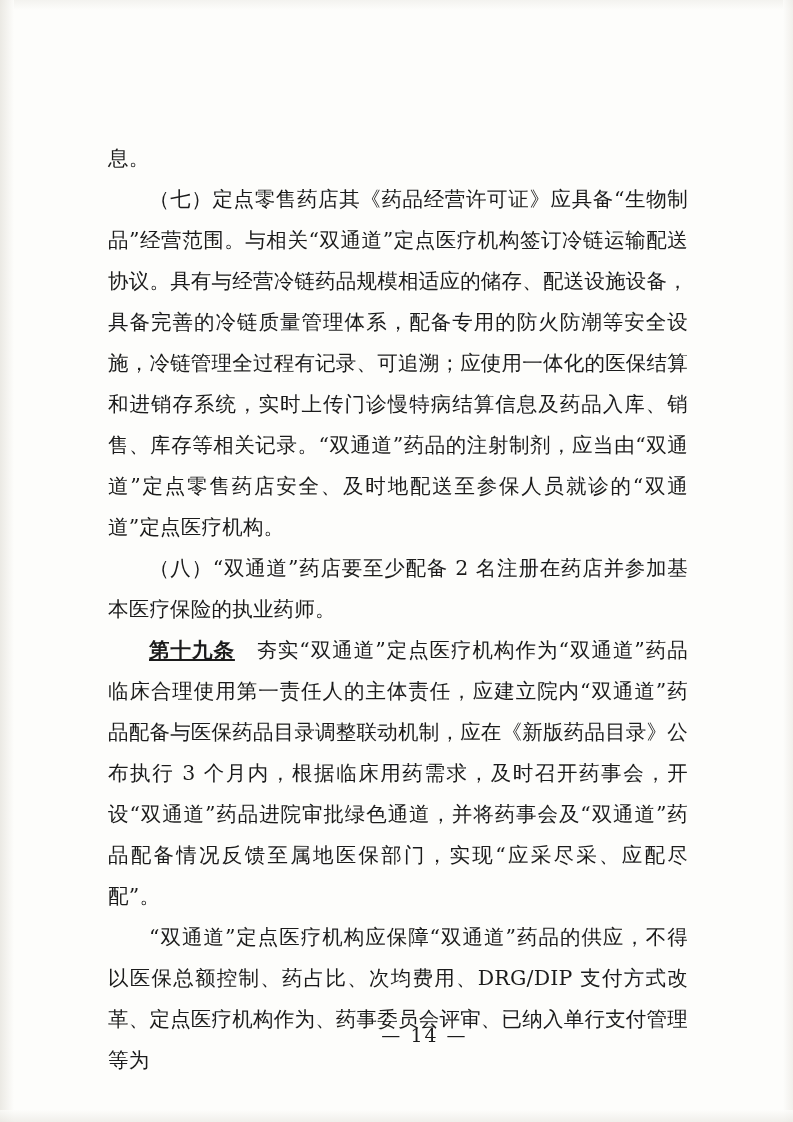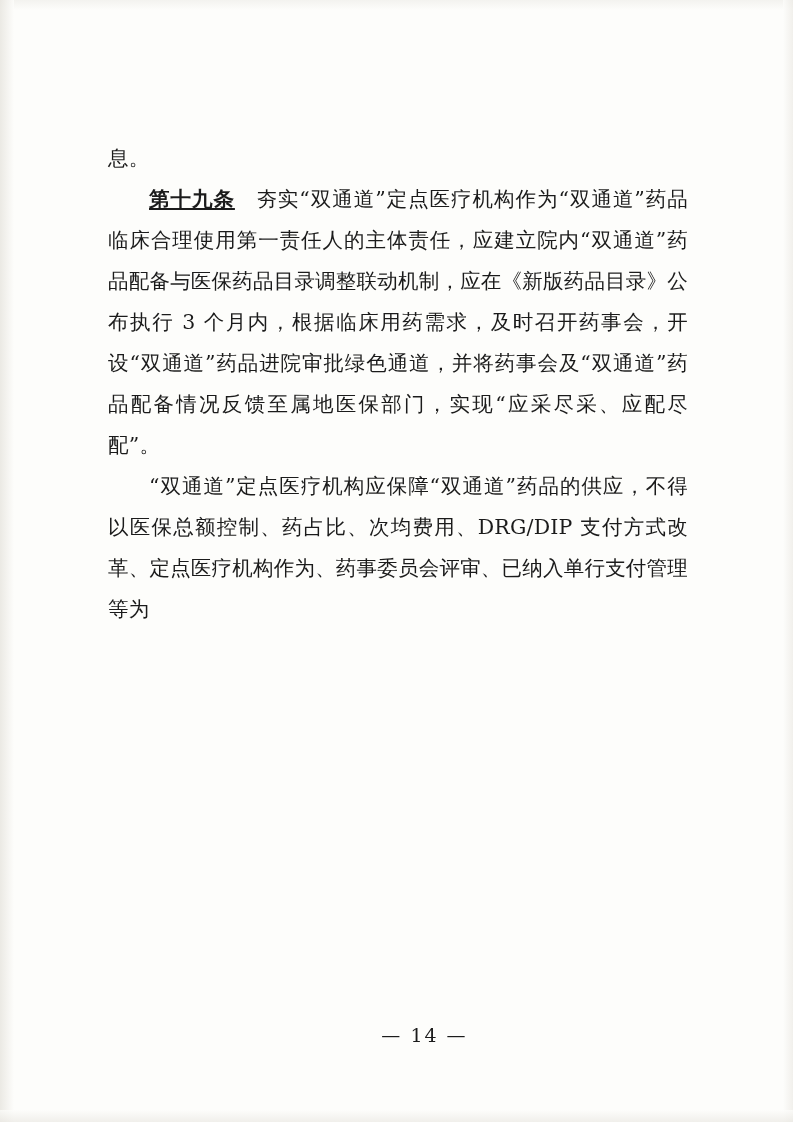--- a/index.html
+++ b/index.html
@@ -104,21 +104,23 @@
 
   <div class="edge-shade-top"></div>
   <div class="edge-shade-left"></div>
   <div class="edge-shade-right"></div>
   <div class="edge-shade-bottom"></div>
 
   <div class="content">
 
     <p class="para indent0">息。</p>
 
+    <p class="para indent2">（七）定点零售药店其《药品经营许可证》应具备“生物制品”经营范围。与相关“双通道”定点医疗机构签订冷链运输配送协议。具有与经营冷链药品规模相适应的储存、配送设施设备，具备完善的冷链质量管理体系，配备专用的防火防潮等安全设施，冷链管理全过程有记录、可追溯；应使用一体化的医保结算和进销存系统，实时上传门诊慢特病结算信息及药品入库、销售、库存等相关记录。“双通道”药品的注射制剂，应当由“双通道”定点零售药店安全、及时地配送至参保人员就诊的“双通道”定点医疗机构。</p>
 
+    <p class="para indent2">（八）“双通道”药店要至少配备 2 名注册在药店并参加基本医疗保险的执业药师。</p>
 
     <p class="para indent2"><span class="bold-lead">第十九条</span><span>　夯实“双通道”定点医疗机构作为“双通道”药品临床合理使用第一责任人的主体责任，应建立院内“双通道”药品配备与医保药品目录调整联动机制，应在《新版药品目录》公布执行 3 个月内，根据临床用药需求，及时召开药事会，开设“双通道”药品进院审批绿色通道，并将药事会及“双通道”药品配备情况反馈至属地医保部门，实现“应采尽采、应配尽配”。</span></p>
 
     <p class="para indent2">“双通道”定点医疗机构应保障“双通道”药品的供应，不得以医保总额控制、药占比、次均费用、DRG/DIP 支付方式改革、定点医疗机构作为、药事委员会评审、已纳入单行支付管理等为</p>
 
   </div>
 
   <div class="page-number">— 14 —</div>
 
 </div>

